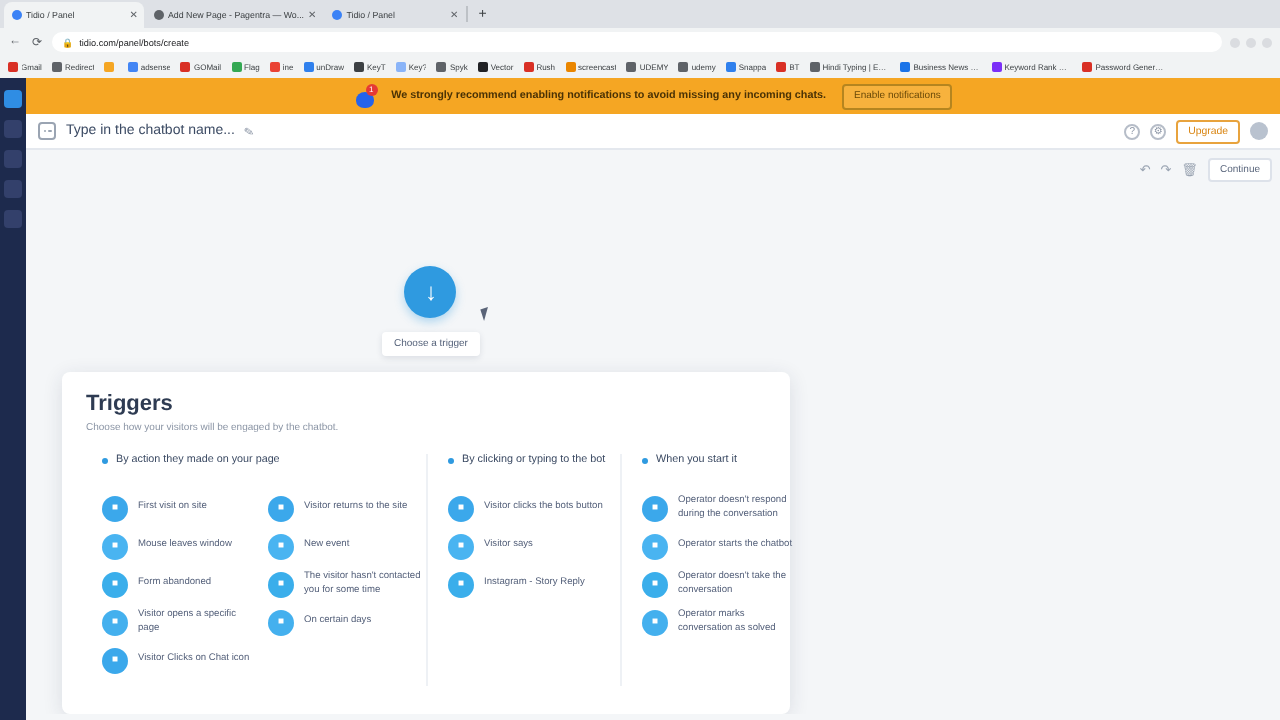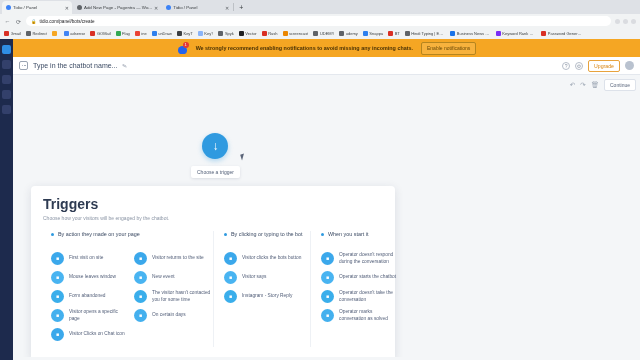--- a/index.html
+++ b/index.html
@@ -171,21 +171,21 @@
     transform: rotate(-18deg);
   }
 
   
   .triggers-card {
     position: absolute; left: 18px; top: 111px;
     width: 364px; background: #fff; border-radius: 4px;
     box-shadow: 0 2px 10px rgba(30,45,75,.12);
     padding: 10px 12px 14px;
   }
-  .tr-title { font-size: 14px; color: #2e3b52; font-weight: bold; }
+  .tr-title { font-size: 11px; color: #2e3b52; font-weight: bold; }
   .tr-sub { font-size: 5px; color: #8b95a5; margin-top: 3px; }
 
   .tr-cols { display: flex; margin-top: 10px; }
   .tr-col-wide { width: 168px; flex: 0 0 auto; }
   .tr-col { flex: 0 0 auto; padding-left: 8px; }
   .tr-col-2 { width: 92px; }
   .tr-col-3 { width: 92px; }
   .col-head {
     display: flex; align-items: flex-start; gap: 4px;
     font-size: 5.4px; color: #3b4a63; line-height: 1.35;

